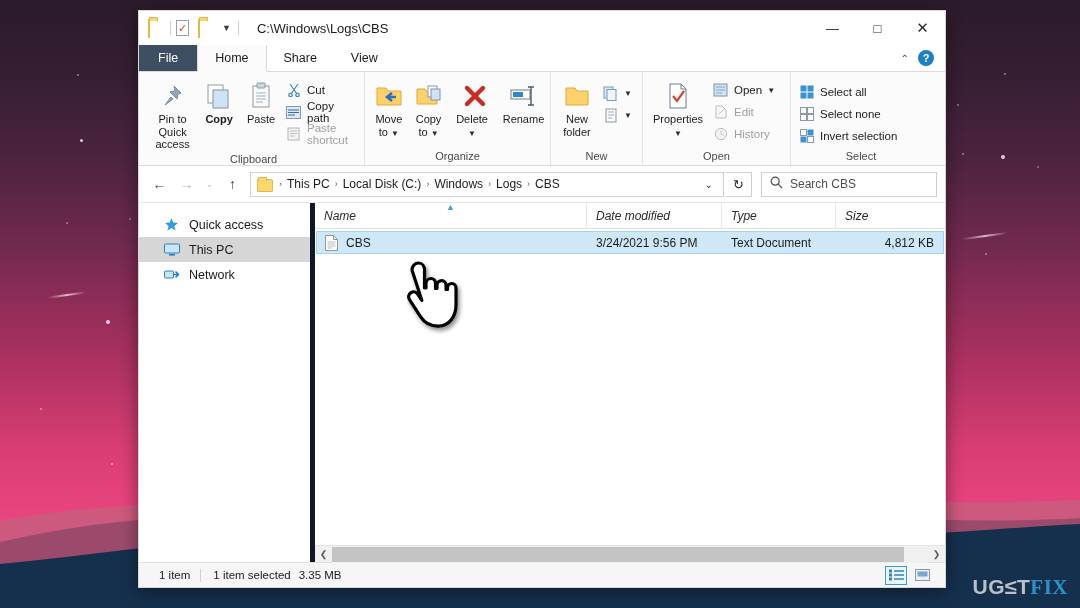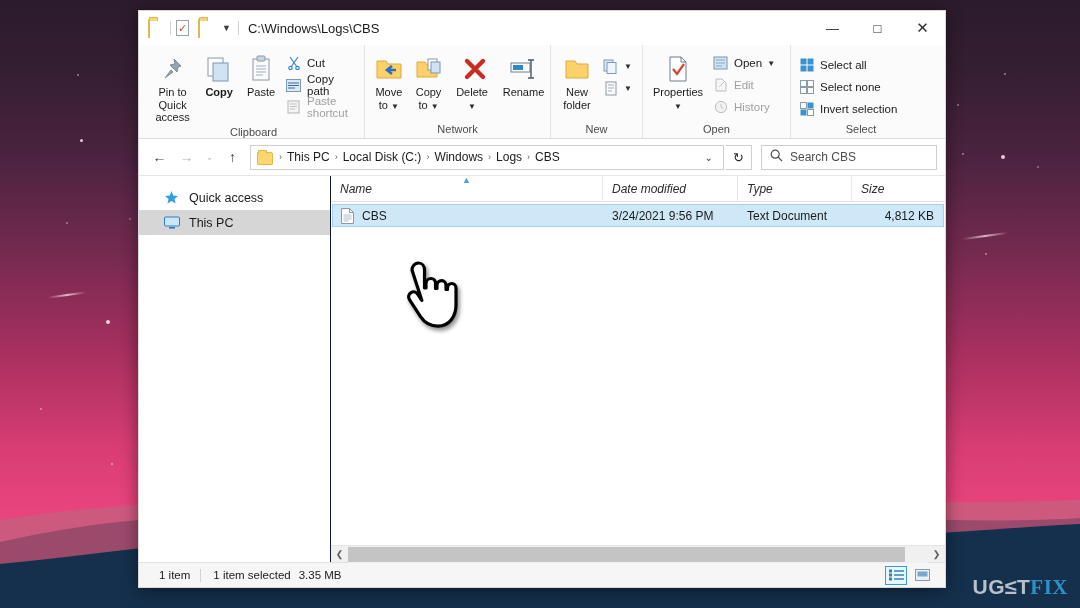--- a/index.html
+++ b/index.html
@@ -98,21 +98,21 @@
   .props-ic {
     width: 13px; height: 16px;
     background: #fff; border: 1px solid #9aa0a6;
     position: relative; font-size: 11px; color: #d1462f;
     line-height: 15px; text-align: center;
   }
   .qat-sep { width: 1px; height: 14px; background: #d0d0d0; }
   .qat-chev { font-size: 9px; color: #3a3a3a; padding: 0 2px; }
   .title-path {
     font-size: 13px; color: #1a1a1a;
-    margin-left: 9px;
+    margin-left: 18px;
     white-space: nowrap;
   }
   .win-ctl { margin-left: auto; display: flex; height: 34px; }
   .win-btn {
     width: 45px; height: 34px;
     display: flex; align-items: center; justify-content: center;
     font-size: 13px; color: #2b2b2b;
   }
   .win-btn.close-btn { font-size: 15px; }
 
@@ -212,22 +212,22 @@
   .search-box {
     width: 176px; height: 25px; margin-left: 7px;
     border: 1px solid #cfcfcf; background: #fff;
     display: flex; align-items: center; gap: 7px; padding: 0 8px;
   }
   .search-ph { font-size: 12px; color: #4e4e4e; }
 
   
   .main { flex: 1; display: flex; min-height: 0; border-top: 1px solid #e6e6e6;}
   .navpane {
-    width: 192px; flex: none; background: #ffffff;
-    border-right: 1px solid #0f172a;
+    width: 176px; flex: none; background: #ffffff;
+    border-right: 5px solid #0f172a;
     padding-top: 9px;
   }
   .nav-item {
     height: 25px; display: flex; align-items: center; gap: 9px;
     padding-left: 24px; font-size: 12.5px; color: #1b1b1b;
   }
   .nav-item.sel { background: #d6d6d6; }
   .nav-ic { width: 17px; height: 17px; display:flex; align-items:center; justify-content:center; flex:none;}
 
   .filepane { flex: 1; display: flex; flex-direction: column; min-width: 0; background: #fff; }
@@ -361,20 +361,30 @@
         <span class="qat-sep"></span>
       </div>
       <div class="title-path">C:\Windows\Logs\CBS</div>
       <div class="win-ctl">
         <div class="win-btn">—</div>
         <div class="win-btn">□</div>
         <div class="win-btn close-btn">✕</div>
       </div>
     </div>
 
+    <div class="tabrow">
+      <div class="tab file-tab">File</div>
+      <div class="tab active">Home</div>
+      <div class="tab">Share</div>
+      <div class="tab">View</div>
+      <div class="tab-right">
+        <span class="chev-up">⌃</span>
+        <span class="help-ic">?</span>
+      </div>
+    </div>
 
     <div class="ribbon">
 
       <div class="rgroup" style="width:222px;">
         <div class="rg-items">
           <div class="big-btn" style="width:66px;">
             <span class="big-ic">
               <svg width="26" height="28" viewBox="0 0 26 28">
                 <g fill="#97a3b0" stroke="#7d8b99" stroke-width="1">
                   <path d="M14 4 l7 7 -3 1 -1 5 -7-7 5-1z"></path>
@@ -477,21 +487,21 @@
             <span class="big-ic">
               <svg width="30" height="26" viewBox="0 0 30 26">
                 <rect x="3" y="7" width="19" height="9" fill="#fff" stroke="#6d7d8c"></rect>
                 <rect x="5" y="9" width="10" height="5" fill="#2f86c8"></rect>
                 <path d="M23 4v18 M20 4h6 M20 22h6" stroke="#4a5a68" stroke-width="1.4" fill="none"></path>
               </svg>
             </span>
             <span>Rename</span>
           </div>
         </div>
-        <div class="rg-label">Network</div>
+        <div class="rg-label">Organize</div>
       </div>
 
       <div class="rgroup" style="width:92px;">
         <div class="rg-items">
           <div class="big-btn" style="width:44px;">
             <span class="big-ic">
               <svg width="26" height="26" viewBox="0 0 26 26">
                 <path d="M2 5h9l2 3h11v14H2z" fill="#fcd06b" stroke="#dfa93f"></path>
               </svg>
             </span>
@@ -658,20 +668,29 @@
           <span>Quick access</span>
         </div>
         <div class="nav-item sel">
           <span class="nav-ic">
             <svg width="16" height="14" viewBox="0 0 16 14">
               <rect x="0.5" y="1" width="15" height="9" rx="1" fill="#cde6f7" stroke="#2f7fc0"></rect>
               <rect x="5" y="11" width="6" height="1.6" fill="#2f7fc0"></rect>
             </svg>
           </span>
           <span>This PC</span>
+        </div>
+        <div class="nav-item">
+          <span class="nav-ic">
+            <svg width="16" height="14" viewBox="0 0 16 14">
+              <rect x="0.5" y="3" width="9" height="7" rx="1" fill="#cde6f7" stroke="#2f7fc0"></rect>
+              <path d="M9 6.5 h5 M11.5 3.5 l3 3 -3 3" fill="none" stroke="#1a7fd4" stroke-width="1.5"></path>
+            </svg>
+          </span>
+          <span>Network</span>
         </div>
       </div>
 
       <div class="filepane">
         <div class="col-head">
           <div class="col c-name">
             <span>Name</span>
             <span class="sort-arrow">▲</span>
           </div>
           <div class="col c-date">Date modified</div>

